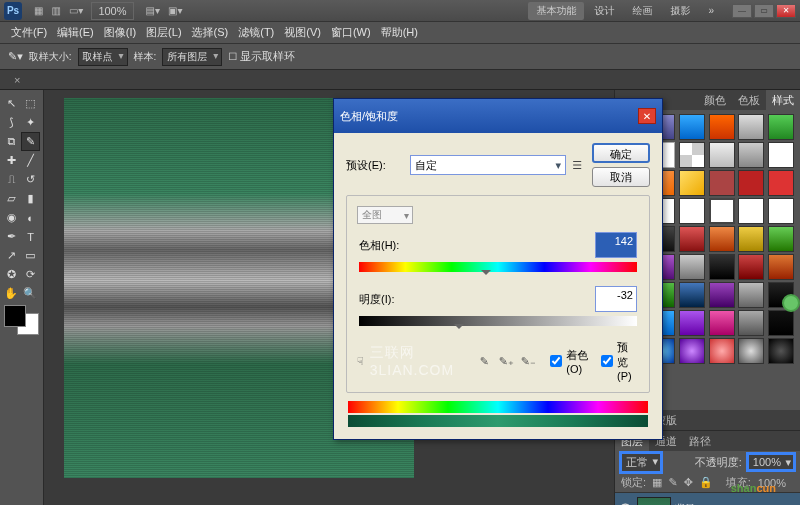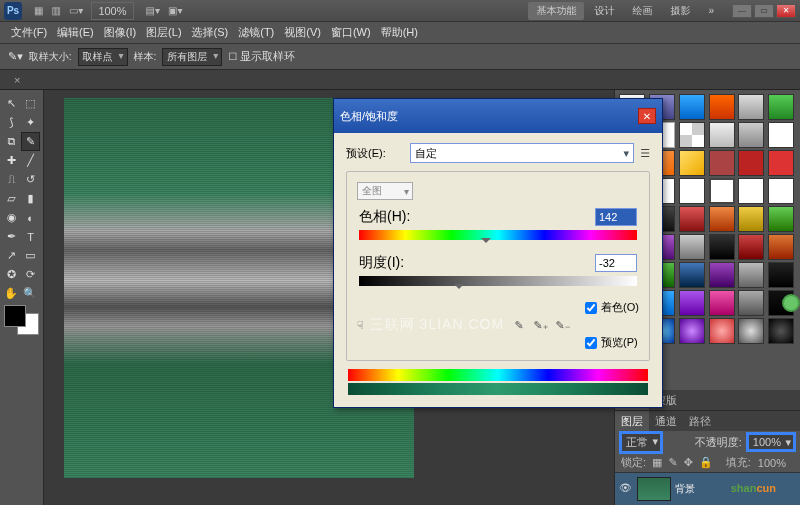--- a/index.html
+++ b/index.html
@@ -63,32 +63,32 @@
 .dlg-row label{width:58px;text-align:left}
 .dlg-select{flex:1;height:20px;border:1px solid #7a96df;background:#fff;padding:0 4px;display:flex;align-items:center;position:relative}
 .dlg-select::after{content:"▾";position:absolute;right:4px;color:#456}
 .dlg-btn{width:58px;height:20px;border:1px solid #888;background:linear-gradient(#fdfdfd,#e4e4e4);border-radius:3px;text-align:center;line-height:18px}
 .dlg-btn.primary{border:2px solid #3a6fc4}
 .inner-group{border:1px solid #bbb;border-radius:2px;padding:10px;margin-top:6px}
 .mini-dd{width:56px;height:18px;border:1px solid #aaa;background:#f5f5f5;display:flex;align-items:center;padding:0 4px;position:relative;font-size:10px;color:#888}
 .mini-dd::after{content:"▾";position:absolute;right:3px}
 .slider-row{margin:8px 0 14px 0}
 .slider-head{display:flex;justify-content:space-between;align-items:center;padding:0 2px 4px}
-.slider-head .lbl{font-size:14px}
-.num-box{width:42px;height:18px;border:1px solid #7a96df;background:#fff;padding:0 3px;line-height:16px;font-size:11px}
+.slider-head .lbl{font-size:11px}
+.num-box{width:42px;height:26px;border:1px solid #7a96df;background:#fff;text-align:right;padding:0 3px;line-height:16px;font-size:11px}
 .num-box.sel{background:#2c5fb5;color:#fff}
 .slider-track{height:10px;position:relative;margin:0 2px}
 .slider-track .tri{position:absolute;top:8px;width:0;height:0;border:5px solid transparent;border-top-color:#666}
 .hue-grad{background:linear-gradient(90deg,red,#ff0,#0f0,#0ff,#00f,#f0f,red)}
 .sat-grad{background:linear-gradient(90deg,#7a7a7a,#3a8560)}
 .light-grad{background:linear-gradient(90deg,#000,#fff)}
 .bottom-row{display:flex;align-items:center;gap:6px;margin-top:10px}
 .eyedrops{display:flex;gap:6px;margin-left:auto}
 .eyedrops span{width:16px;height:16px;display:flex;align-items:center;justify-content:center;color:#555}
-.chk-row{display:flex;flex-direction:column;gap:20px;margin-left:8px}
+.chk-row{display:flex;flex-direction:row;gap:12px;margin-left:8px}
 .chk{display:flex;align-items:center;gap:4px}
 .chk input{width:12px;height:12px}
 .spectrum{height:12px;margin:8px 2px 2px;background:linear-gradient(90deg,red,#ff0,#0f0,#0ff,#00f,#f0f,red)}
 .spectrum2{height:12px;margin:2px;background:linear-gradient(90deg,#0b4d35,#1a7a55,#2d9b6e,#1a7a55,#0b4d35)}
 .wm{color:rgba(255,255,255,.6);font-size:14px;letter-spacing:1px}
 .side-dot{position:absolute;right:0;top:294px;width:18px;height:18px;border-radius:50%;background:#68c568;border:2px solid #4aa04a}
 .logo-wm{position:absolute;right:24px;bottom:8px;font-size:20px;font-weight:bold}
 .logo-wm .s1{color:#5aa043}
 .logo-wm .s2{color:#e88b28}
 </style>
@@ -174,20 +174,25 @@
       <div class="bg"></div>
       <div class="fg"></div>
     </div>
   </div>
 
   <div class="canvas-wrap">
     <div class="canvas"></div>
   </div>
 
   <div class="panels">
+    <div class="panel-tabs">
+      <span style="margin-left:auto">颜色</span>
+      <span>色板</span>
+      <span class="active">样式</span>
+    </div>
     <div class="styles-grid">
       <div class="style-sw" style="background:#fff"></div>
         <div class="style-sw" style="background:linear-gradient(#88c,#448)"></div>
         <div class="style-sw" style="background:linear-gradient(#3af,#06c)"></div>
         <div class="style-sw" style="background:linear-gradient(#f60,#c30)"></div>
         <div class="style-sw" style="background:linear-gradient(#ddd,#999)"></div>
         <div class="style-sw" style="background:linear-gradient(#5c5,#282)"></div>
       <div class="style-sw" style="background:#555"></div>
         <div class="style-sw" style="background:#fff;border:1px solid #aaa"></div>
         <div class="style-sw" style="background:repeating-conic-gradient(#ccc 0 25%,#fff 0 50%)"></div>
@@ -277,20 +282,24 @@
     <span>色相/饱和度</span>
     <span class="x">✕</span>
   </div>
   <div class="dlg-body">
     <div class="dlg-row">
       <label>预设(E):</label>
       <div class="dlg-select">
           <span>自定</span>
         </div>
       <span style="color:#444">☰</span>
+      <div style="display:flex;flex-direction:column;gap:4px;margin-left:4px">
+        <div class="dlg-btn primary">确定</div>
+        <div class="dlg-btn">取消</div>
+      </div>
     </div>
 
     <div class="inner-group">
       <div class="mini-dd">全图</div>
 
       <div class="slider-row">
         <div class="slider-head">
           <span class="lbl">色相(H):</span>
           <div class="num-box sel">142</div>
         </div>

